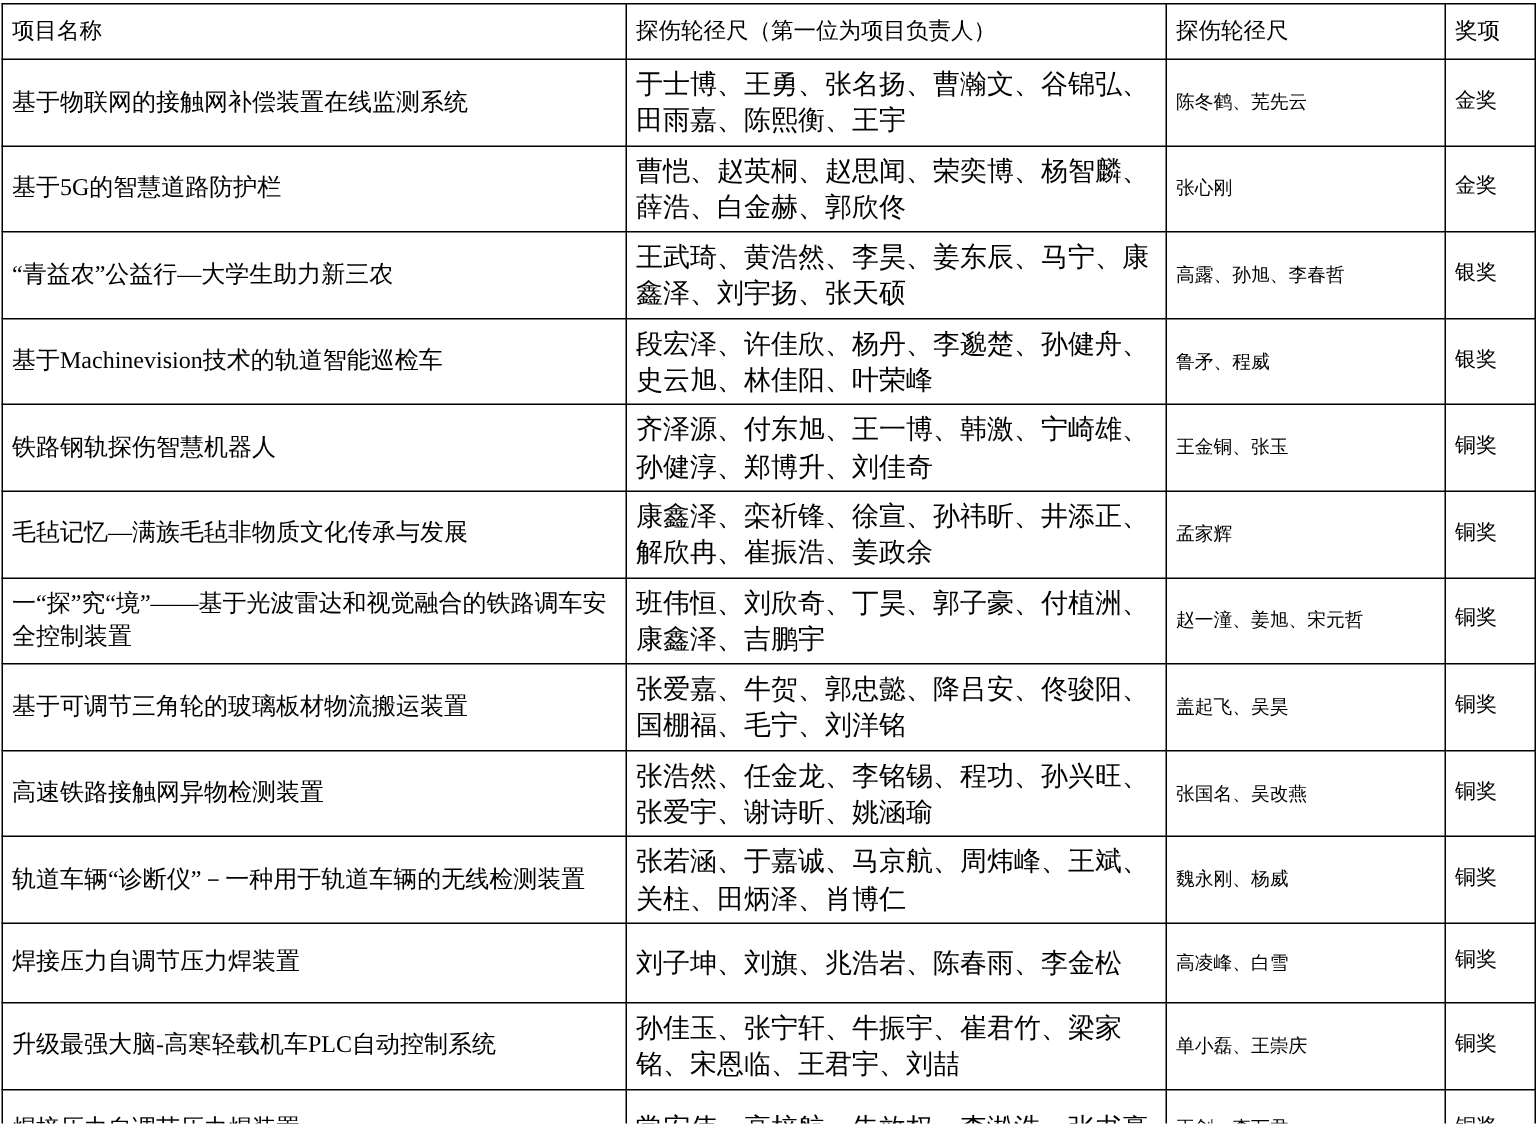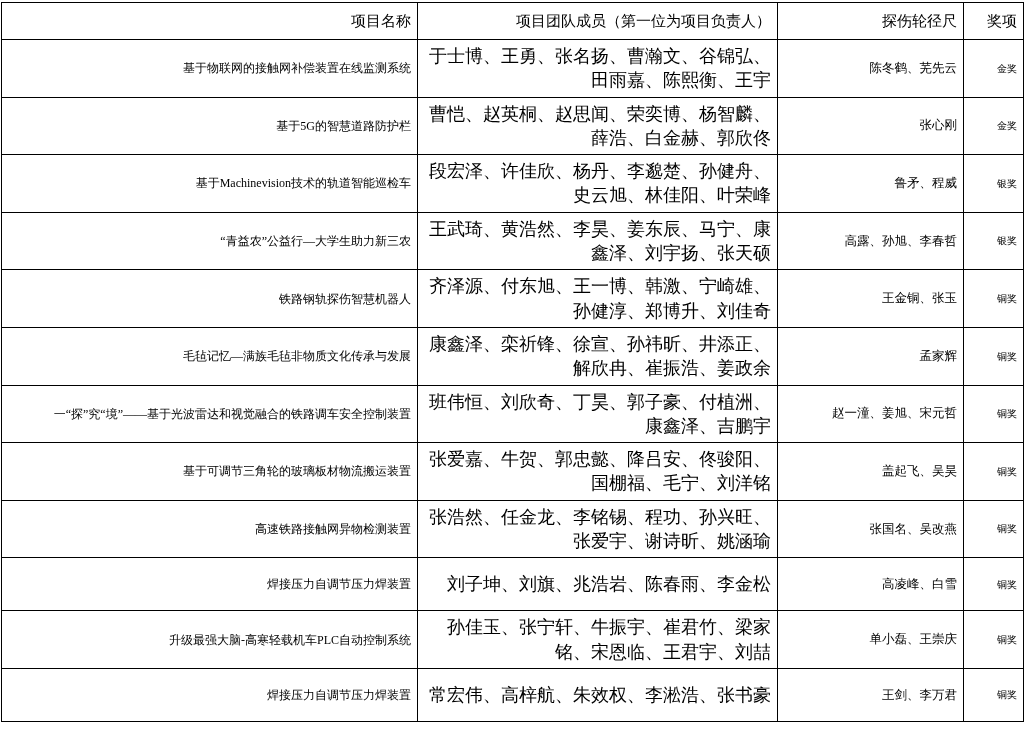--- a/index.html
+++ b/index.html
@@ -26,92 +26,92 @@
     table-layout: fixed;
   }
   table.award-table col.c-name   { width: 416px; }
   table.award-table col.c-team   { width: 360px; }
   table.award-table col.c-mentor { width: 186px; }
   table.award-table col.c-award  { width: 60px; }
 
   table.award-table th,
   table.award-table td {
     border: 1px solid #000000;
-    text-align: right;
+    text-align: left;
     vertical-align: middle;
     padding: 4px 6px;
     line-height: 1.35;
     word-break: break-all;
   }
   table.award-table thead th {
     font-size: 15px;
     font-weight: normal;
     height: 28px;
   }
   td.cell-name {
-    font-size: 12px;
+    font-size: 16px;
     height: 44px;
   }
   td.cell-team {
     font-size: 18px;
     height: 44px;
   }
   td.cell-mentor {
     font-size: 12.5px;
   }
   td.cell-award {
-    font-size: 10px;
+    font-size: 14px;
     white-space: nowrap;
   }
   tr.row-tall td.cell-name {
-    font-size: 12px;
+    font-size: 16px;
   }
 </style>
 </head>
 <body>
 
 <div class="sheet">
   <table class="award-table">
     <colgroup>
       <col class="c-name">
       <col class="c-team">
       <col class="c-mentor">
       <col class="c-award">
     </colgroup>
     <thead>
       <tr>
         <th>项目名称</th>
-        <th>项目团队成员（第一位为项目负责人）</th>
+        <th>探伤轮径尺（第一位为项目负责人）</th>
         <th>探伤轮径尺</th>
         <th>奖项</th>
       </tr>
     </thead>
     <tbody>
       <tr>
         <td class="cell-name">基于物联网的接触网补偿装置在线监测系统</td>
         <td class="cell-team">于士博、王勇、张名扬、曹瀚文、谷锦弘、田雨嘉、陈熙衡、王宇</td>
         <td class="cell-mentor">陈冬鹤、芜先云</td>
         <td class="cell-award">金奖</td>
       </tr>
       <tr>
         <td class="cell-name">基于5G的智慧道路防护栏</td>
         <td class="cell-team">曹恺、赵英桐、赵思闻、荣奕博、杨智麟、薛浩、白金赫、郭欣佟</td>
         <td class="cell-mentor">张心刚</td>
         <td class="cell-award">金奖</td>
       </tr>
       <tr>
+        <td class="cell-name">“青益农”公益行—大学生助力新三农</td>
+        <td class="cell-team">王武琦、黄浩然、李昊、姜东辰、马宁、康鑫泽、刘宇扬、张天硕</td>
+        <td class="cell-mentor">高露、孙旭、李春哲</td>
+        <td class="cell-award">银奖</td>
+      </tr>
+      <tr>
         <td class="cell-name">基于Machinevision技术的轨道智能巡检车</td>
         <td class="cell-team">段宏泽、许佳欣、杨丹、李邈楚、孙健舟、史云旭、林佳阳、叶荣峰</td>
         <td class="cell-mentor">鲁矛、程威</td>
-        <td class="cell-award">银奖</td>
-      </tr>
-      <tr>
-        <td class="cell-name">“青益农”公益行—大学生助力新三农</td>
-        <td class="cell-team">王武琦、黄浩然、李昊、姜东辰、马宁、康鑫泽、刘宇扬、张天硕</td>
-        <td class="cell-mentor">高露、孙旭、李春哲</td>
         <td class="cell-award">银奖</td>
       </tr>
       <tr>
         <td class="cell-name">铁路钢轨探伤智慧机器人</td>
         <td class="cell-team">齐泽源、付东旭、王一博、韩激、宁崎雄、孙健淳、郑博升、刘佳奇</td>
         <td class="cell-mentor">王金铜、张玉</td>
         <td class="cell-award">铜奖</td>
       </tr>
       <tr>
         <td class="cell-name">毛毡记忆—满族毛毡非物质文化传承与发展</td>
@@ -131,20 +131,26 @@
         <td class="cell-mentor">盖起飞、吴昊</td>
         <td class="cell-award">铜奖</td>
       </tr>
       <tr>
         <td class="cell-name">高速铁路接触网异物检测装置</td>
         <td class="cell-team">张浩然、任金龙、李铭锡、程功、孙兴旺、张爱宇、谢诗昕、姚涵瑜</td>
         <td class="cell-mentor">张国名、吴改燕</td>
         <td class="cell-award">铜奖</td>
       </tr>
       <tr>
+        <td class="cell-name">轨道车辆“诊断仪”－一种用于轨道车辆的无线检测装置</td>
+        <td class="cell-team">张若涵、于嘉诚、马京航、周炜峰、王斌、关柱、田炳泽、肖博仁</td>
+        <td class="cell-mentor">魏永刚、杨威</td>
+        <td class="cell-award">铜奖</td>
+      </tr>
+      <tr>
         <td class="cell-name">焊接压力自调节压力焊装置</td>
         <td class="cell-team">刘子坤、刘旗、兆浩岩、陈春雨、李金松</td>
         <td class="cell-mentor">高凌峰、白雪</td>
         <td class="cell-award">铜奖</td>
       </tr>
       <tr>
         <td class="cell-name">升级最强大脑-高寒轻载机车PLC自动控制系统</td>
         <td class="cell-team">孙佳玉、张宁轩、牛振宇、崔君竹、梁家铭、宋恩临、王君宇、刘喆</td>
         <td class="cell-mentor">单小磊、王崇庆</td>
         <td class="cell-award">铜奖</td>

